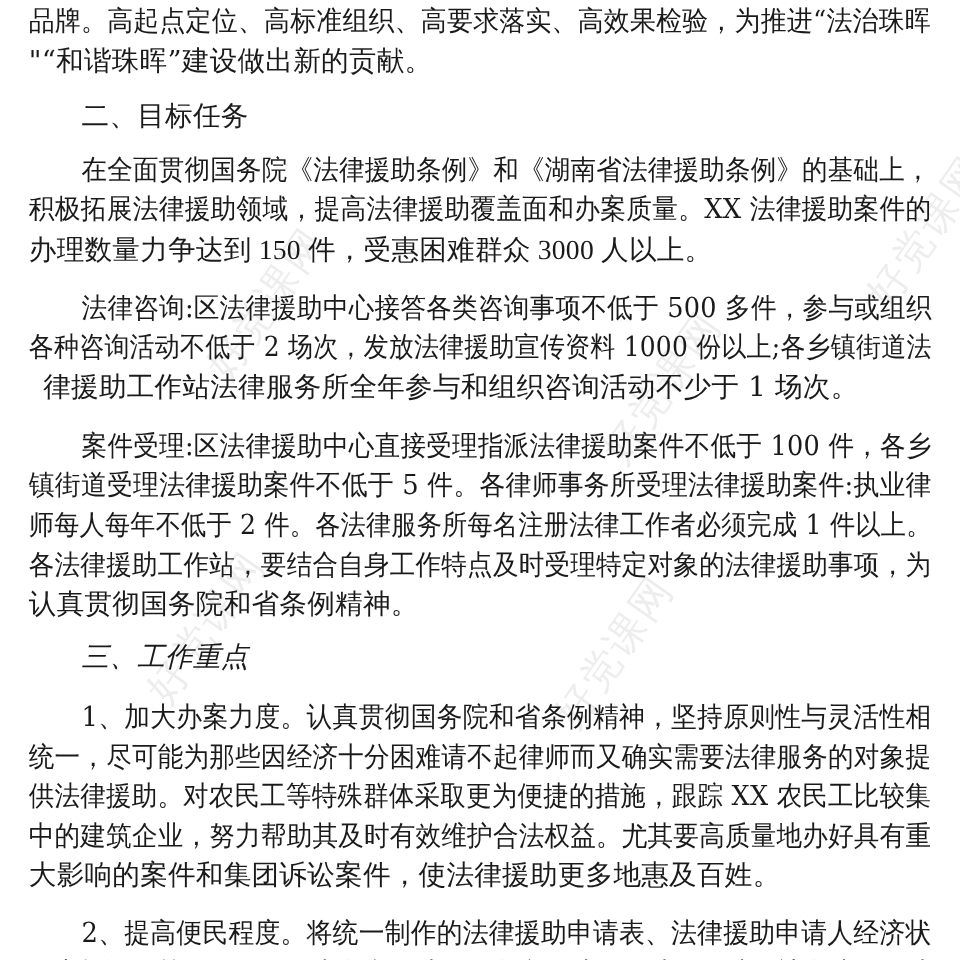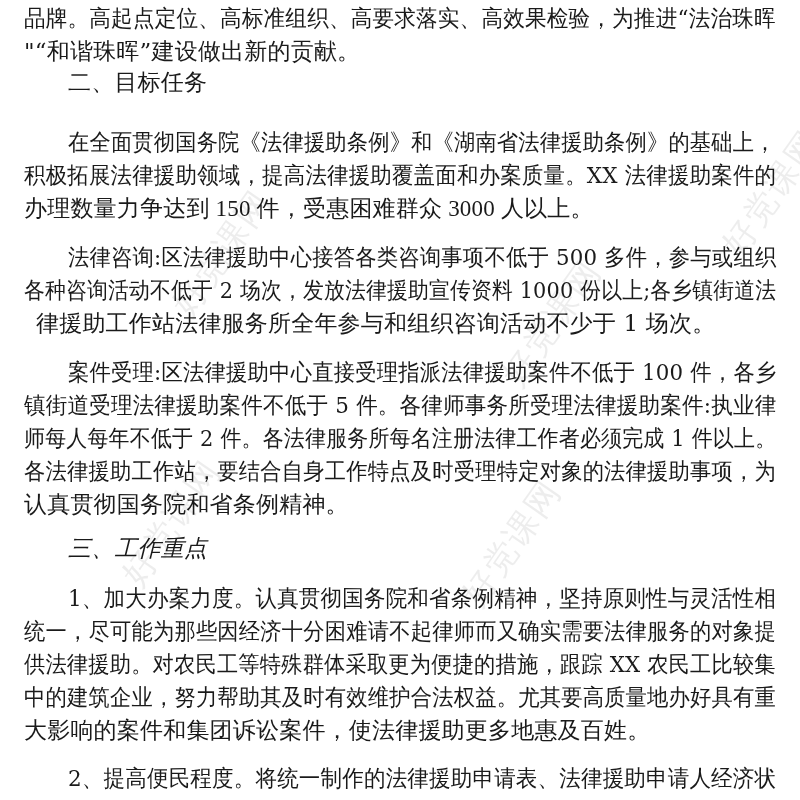--- a/index.html
+++ b/index.html
@@ -18,21 +18,21 @@
 <div class="page">
   <div class="watermark" style="left:150px; top:230px;">好党课网</div>
   <div class="watermark" style="left:480px; top:300px;">好党课网</div>
   <div class="watermark" style="left:100px; top:500px;">好党课网</div>
   <div class="watermark" style="left:440px; top:520px;">好党课网</div>
   <div class="watermark" style="left:700px; top:170px;">好党课网</div>
 
   <div id="lines">
       <div class="line" style="left: 24px; top: 2px; transform-origin: left top; transform: scaleX(0.938826);">品牌。高起点定位、高标准组织、高要求落实、高效果检验，为推进“法治珠晖</div>
       <div class="line" style="left: 24px; top: 35px;">"“和谐珠晖”建设做出新的贡献。</div>
-      <div class="line" style="left: 68px; top: 66px;">二、目标任务</div>
+      <div class="line" style="left: 68px; top: 81px;">二、目标任务</div>
       <div class="line" style="left: 68px; top: 126px; transform-origin: left top; transform: scaleX(0.924282);">在全面贯彻国务院《法律援助条例》和《湖南省法律援助条例》的基础上，</div>
       <div class="line" style="left: 24px; top: 159px; transform-origin: left top; transform: scaleX(0.933002);">积极拓展法律援助领域，提高法律援助覆盖面和办案质量。XX 法律援助案件的</div>
       <div class="line" style="left: 24px; top: 192px; font-family: Liberation Serif, serif;">办理数量力争达到 150 件，受惠困难群众 3000 人以上。</div>
       <div class="line" style="left: 68px; top: 241px; transform-origin: left top; transform: scaleX(0.927916);">法律咨询:区法律援助中心接答各类咨询事项不低于 500 多件，参与或组织</div>
       <div class="line" style="left: 24px; top: 274px; transform-origin: left top; transform: scaleX(0.904934);">各种咨询活动不低于 2 场次，发放法律援助宣传资料 1000 份以上;各乡镇街道法</div>
       <div class="line" style="left: 24px; top: 307px; margin-left: 12px;">律援助工作站法律服务所全年参与和组织咨询活动不少于 1 场次。</div>
       <div class="line" style="left: 68px; top: 356px; transform-origin: left top; transform: scaleX(0.927916);">案件受理:区法律援助中心直接受理指派法律援助案件不低于 100 件，各乡</div>
       <div class="line" style="left: 24px; top: 389px; transform-origin: left top; transform: scaleX(0.936488);">镇街道受理法律援助案件不低于 5 件。各律师事务所受理法律援助案件:执业律</div>
       <div class="line" style="left: 24px; top: 422px; transform-origin: left top; transform: scaleX(0.911515);">师每人每年不低于 2 件。各法律服务所每名注册法律工作者必须完成 1 件以上。</div>
       <div class="line" style="left: 24px; top: 455px; transform-origin: left top; transform: scaleX(0.926108);">各法律援助工作站，要结合自身工作特点及时受理特定对象的法律援助事项，为</div>

